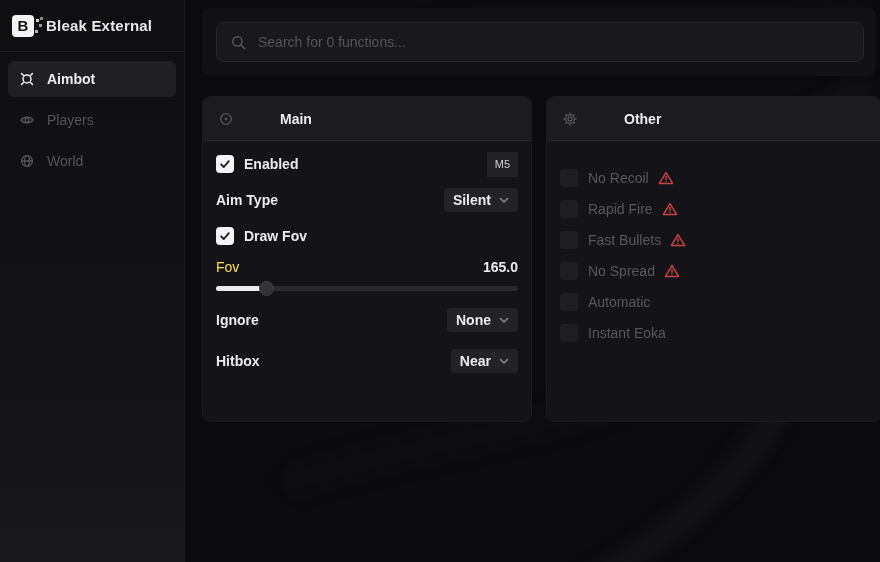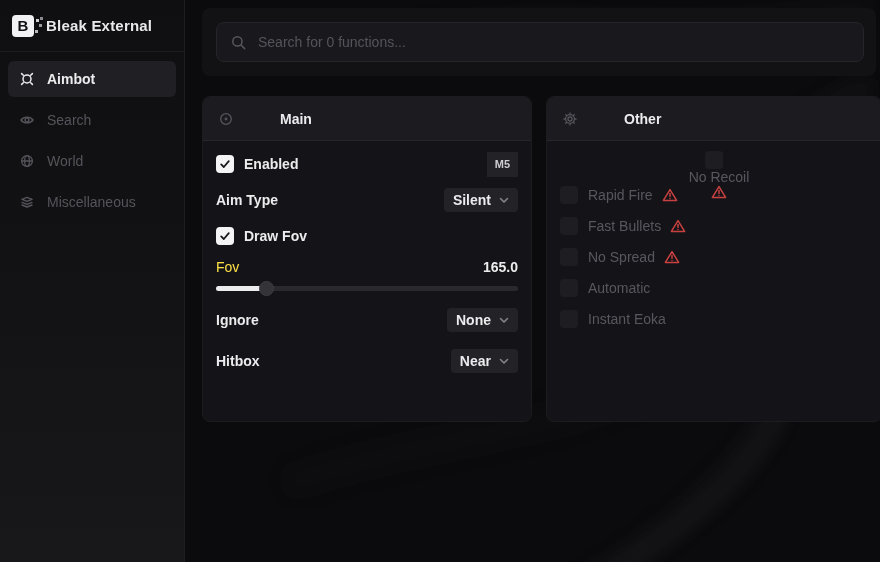--- a/index.html
+++ b/index.html
@@ -80,21 +80,21 @@
   .checkbox {
     width:18px; height:18px; border-radius:4px; background:#1e1e22; cursor:pointer;
     display:flex; align-items:center; justify-content:center; flex:none;
   }
   .checkbox.checked { background:#f4f4f6; }
   .checkbox + .label, .checkbox + .label-dim { margin-left:10px; }
 
   .keybind {
     min-width:29px; height:25px; padding:0 8px; background:#222227; border-radius:0;
     display:flex; align-items:center; justify-content:center; cursor:pointer;
-    color:#cfcfd3; font-size:11px; font-weight:700;
+    color:#cfcfd3; font-size:11px; font-weight:400;
   }
   .dropdown {
     height:24px; padding:0 9px; background:#222227; border-radius:4px;
     display:flex; align-items:center; cursor:pointer;
   }
   .dropdown-value { color:#ececee; font-size:14px; font-weight:600; margin-right:8px; }
 
   .fov-value { color:#ececee; font-size:14px; font-weight:600;text-align:center; }
 
   .slider { position:relative; height:15px; margin-top:3px; cursor:pointer; }
@@ -112,21 +112,21 @@
   
   .r-enabled { margin-top:10px; height:26px; }
   .r-aimtype { margin-top:11px; height:24px; }
   .r-drawfov { margin-top:11px; height:26px; }
   .r-fovlabel { margin-top:7px; height:22px; }
   .r-ignore { margin-top:12px; height:24px; }
   .r-hitbox { margin-top:17px; height:24px; }
 
   
   .other-row { margin-top:5px; height:26px; display:flex; align-items:center; }
-  .other-row.first { margin-top:10px;flex-direction:column; }
+  .other-row.first { margin-top:24px; }
   .other-label { margin-left:10px; color:#57575d; font-size:14px; font-weight:500; }
   .warn { margin-left:9px; display:flex; align-items:center; color:#c94040; }
 
   .icon-dim { color:#55555b; display:flex; align-items:center; }
   .chev { display:flex; align-items:center; color:#85858c; }
 </style>
 </head>
 <body>
 
 <div id="app">
@@ -165,44 +165,34 @@
         <span>Aimbot</span>
       </div>
 
       <div class="nav-item">
         <span class="nav-icon">
           <svg width="14" height="14" viewBox="0 0 14 14" fill="none" stroke="currentColor" stroke-width="1.4" stroke-linecap="round">
             <path d="M1 7 C 3.6 3.2, 10.4 3.2, 13 7 C 10.4 10.8, 3.6 10.8, 1 7 Z"></path>
             <circle cx="7" cy="7" r="1.9"></circle>
           </svg>
         </span>
-        <span>Search</span>
+        <span>Players</span>
       </div>
 
       <div class="nav-item">
         <span class="nav-icon">
           <svg width="14" height="14" viewBox="0 0 14 14" fill="none" stroke="currentColor" stroke-width="1.3" stroke-linecap="round">
             <circle cx="7" cy="7" r="5.4"></circle>
             <ellipse cx="7" cy="7" rx="2.4" ry="5.4"></ellipse>
             <path d="M1.6 7 H12.4"></path>
           </svg>
         </span>
         <span>World</span>
       </div>
 
-      <div class="nav-item">
-        <span class="nav-icon">
-          <svg width="14" height="14" viewBox="0 0 14 14" fill="none" stroke="currentColor" stroke-width="1.4" stroke-linecap="round" stroke-linejoin="round">
-            <path d="M2 4.4 L7 2.4 L12 4.4 L7 6.4 Z"></path>
-            <path d="M2 7.4 L7 9.4 L12 7.4"></path>
-            <path d="M2 10 L7 12 L12 10"></path>
-          </svg>
-        </span>
-        <span>Miscellaneous</span>
-      </div>
 
     </div>
   </div>
 
   <div class="main-area">
 
     <div class="search-panel">
       <div class="search-input">
         <span class="icon-dim">
           <svg width="15" height="15" viewBox="0 0 15 15" fill="none" stroke="currentColor" stroke-width="1.5" stroke-linecap="round">

